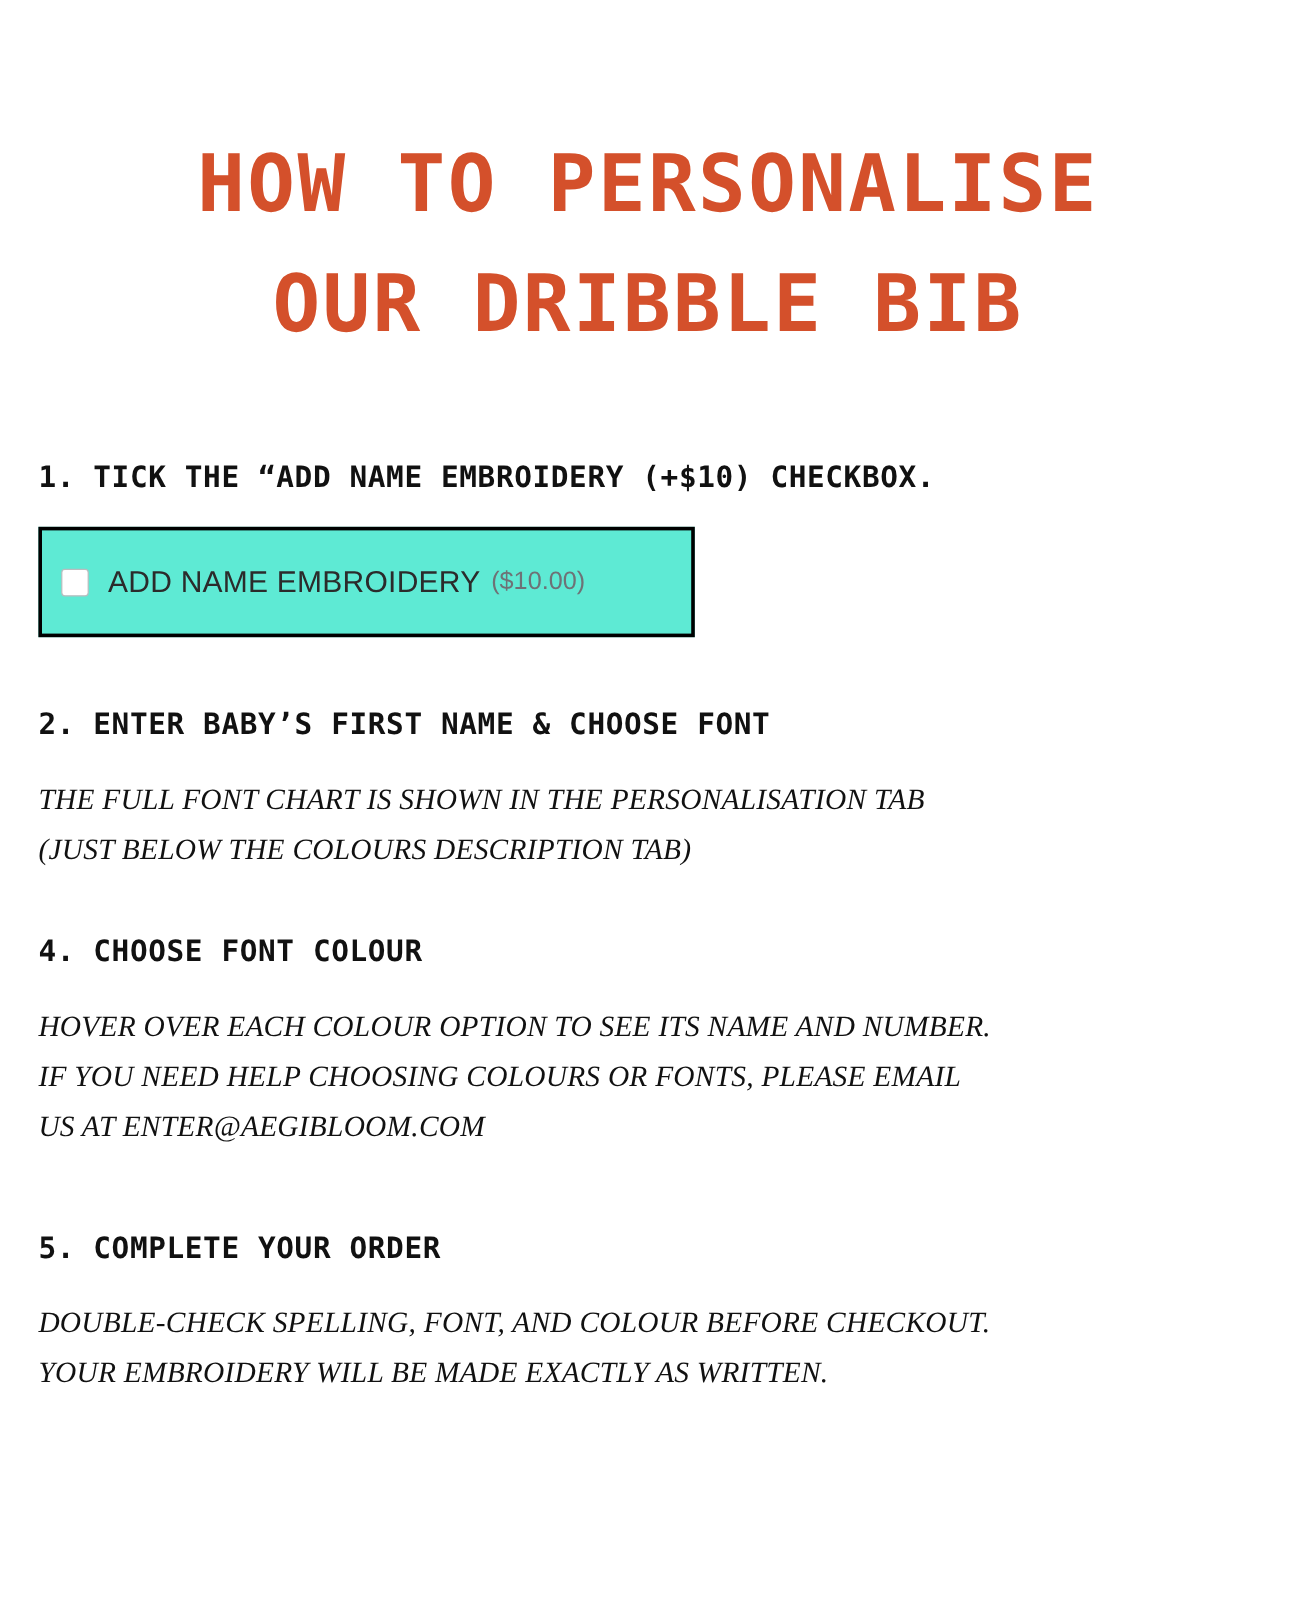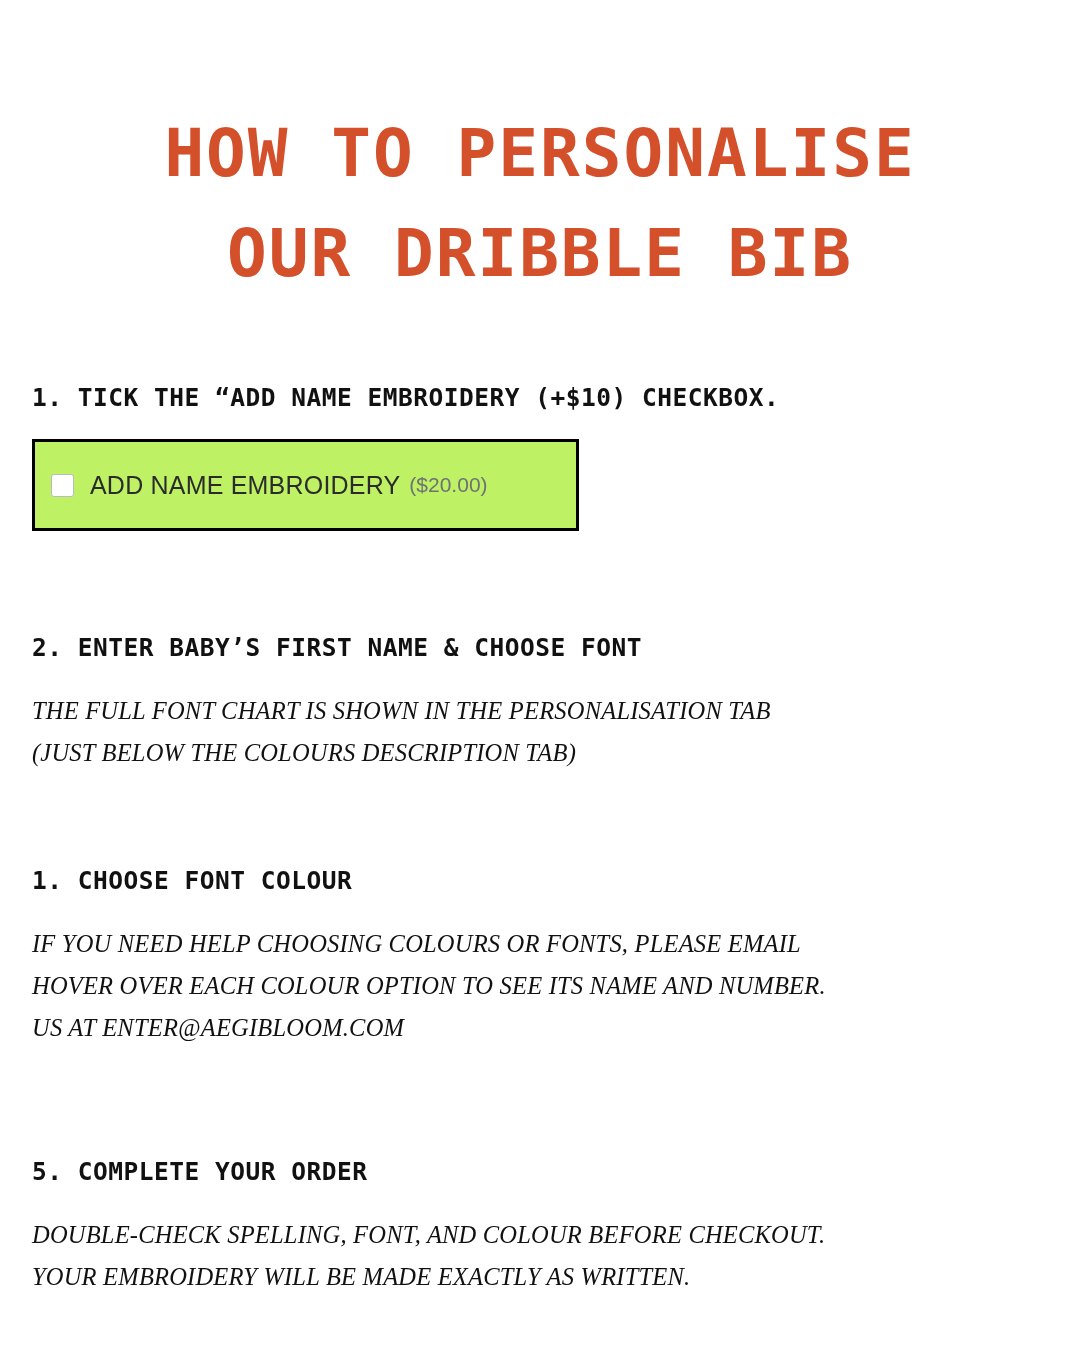--- a/index.html
+++ b/index.html
@@ -40,21 +40,20 @@
   .steps {
     margin-top: 78px;
   }
   .step-head {
     font-family: "DejaVu Sans Mono", monospace;
     font-weight: bold;
     font-size: 24.5px;
     letter-spacing: 0.5px;
     color: #111111;
     line-height: 1.25;
-    margin-top: 44px;
   }
   .step-body {
     font-family: Liberation Serif, serif;
     font-style: italic;
     font-size: 24.5px;
     letter-spacing: 0.2px;
     color: #111111;
     line-height: 1.72;
     margin-top: 26px;
   }
@@ -65,21 +64,21 @@
   
   .checkbox-widget {
     margin-top: 26px;
     width: 547px;
     height: 92px;
     border: 3px solid #000000;
     box-sizing: border-box;
     display: flex;
     align-items: center;
     padding-left: 16px;
-    background: #bef264;
+    background: #5eead4;
   }
   .cb-square {
     width: 21px;
     height: 21px;
     border: 1.5px solid #b9bcbe;
     border-radius: 3px;
     background: #ffffff;
     flex: 0 0 auto;
   }
   .cb-label {
@@ -114,42 +113,42 @@
 
   <div class="steps">
 
     <div>
       <div class="step-head">1. TICK THE “ADD NAME EMBROIDERY (+$10) CHECKBOX.</div>
 
       <div class="checkbox-widget">
         <div class="cb-inner">
           <span class="cb-square"></span>
           <span class="cb-label">ADD NAME EMBROIDERY</span>
-          <span class="cb-price">($20.00)</span>
+          <span class="cb-price">($10.00)</span>
         </div>
       </div>
     </div>
 
     <div class="gap-lg"></div>
 
     <div>
       <div class="step-head">2. ENTER BABY’S FIRST NAME &amp; CHOOSE FONT</div>
       <div class="step-body">
         <div>THE FULL FONT CHART IS SHOWN IN THE PERSONALISATION TAB</div>
         <div>(JUST BELOW THE COLOURS DESCRIPTION TAB)</div>
       </div>
     </div>
 
     <div class="gap-md"></div>
 
     <div>
-      <div class="step-head">1. CHOOSE FONT COLOUR</div>
+      <div class="step-head">4. CHOOSE FONT COLOUR</div>
       <div class="step-body">
+        <div>HOVER OVER EACH COLOUR OPTION TO SEE ITS NAME AND NUMBER.</div>
         <div>IF YOU NEED HELP CHOOSING COLOURS OR FONTS, PLEASE EMAIL</div>
-        <div>HOVER OVER EACH COLOUR OPTION TO SEE ITS NAME AND NUMBER.</div>
         <div>US AT ENTER@AEGIBLOOM.COM</div>
       </div>
     </div>
 
     <div class="gap-xl"></div>
 
     <div>
       <div class="step-head">5. COMPLETE YOUR ORDER</div>
       <div class="step-body">
         <div>DOUBLE-CHECK SPELLING, FONT, AND COLOUR BEFORE CHECKOUT.</div>

